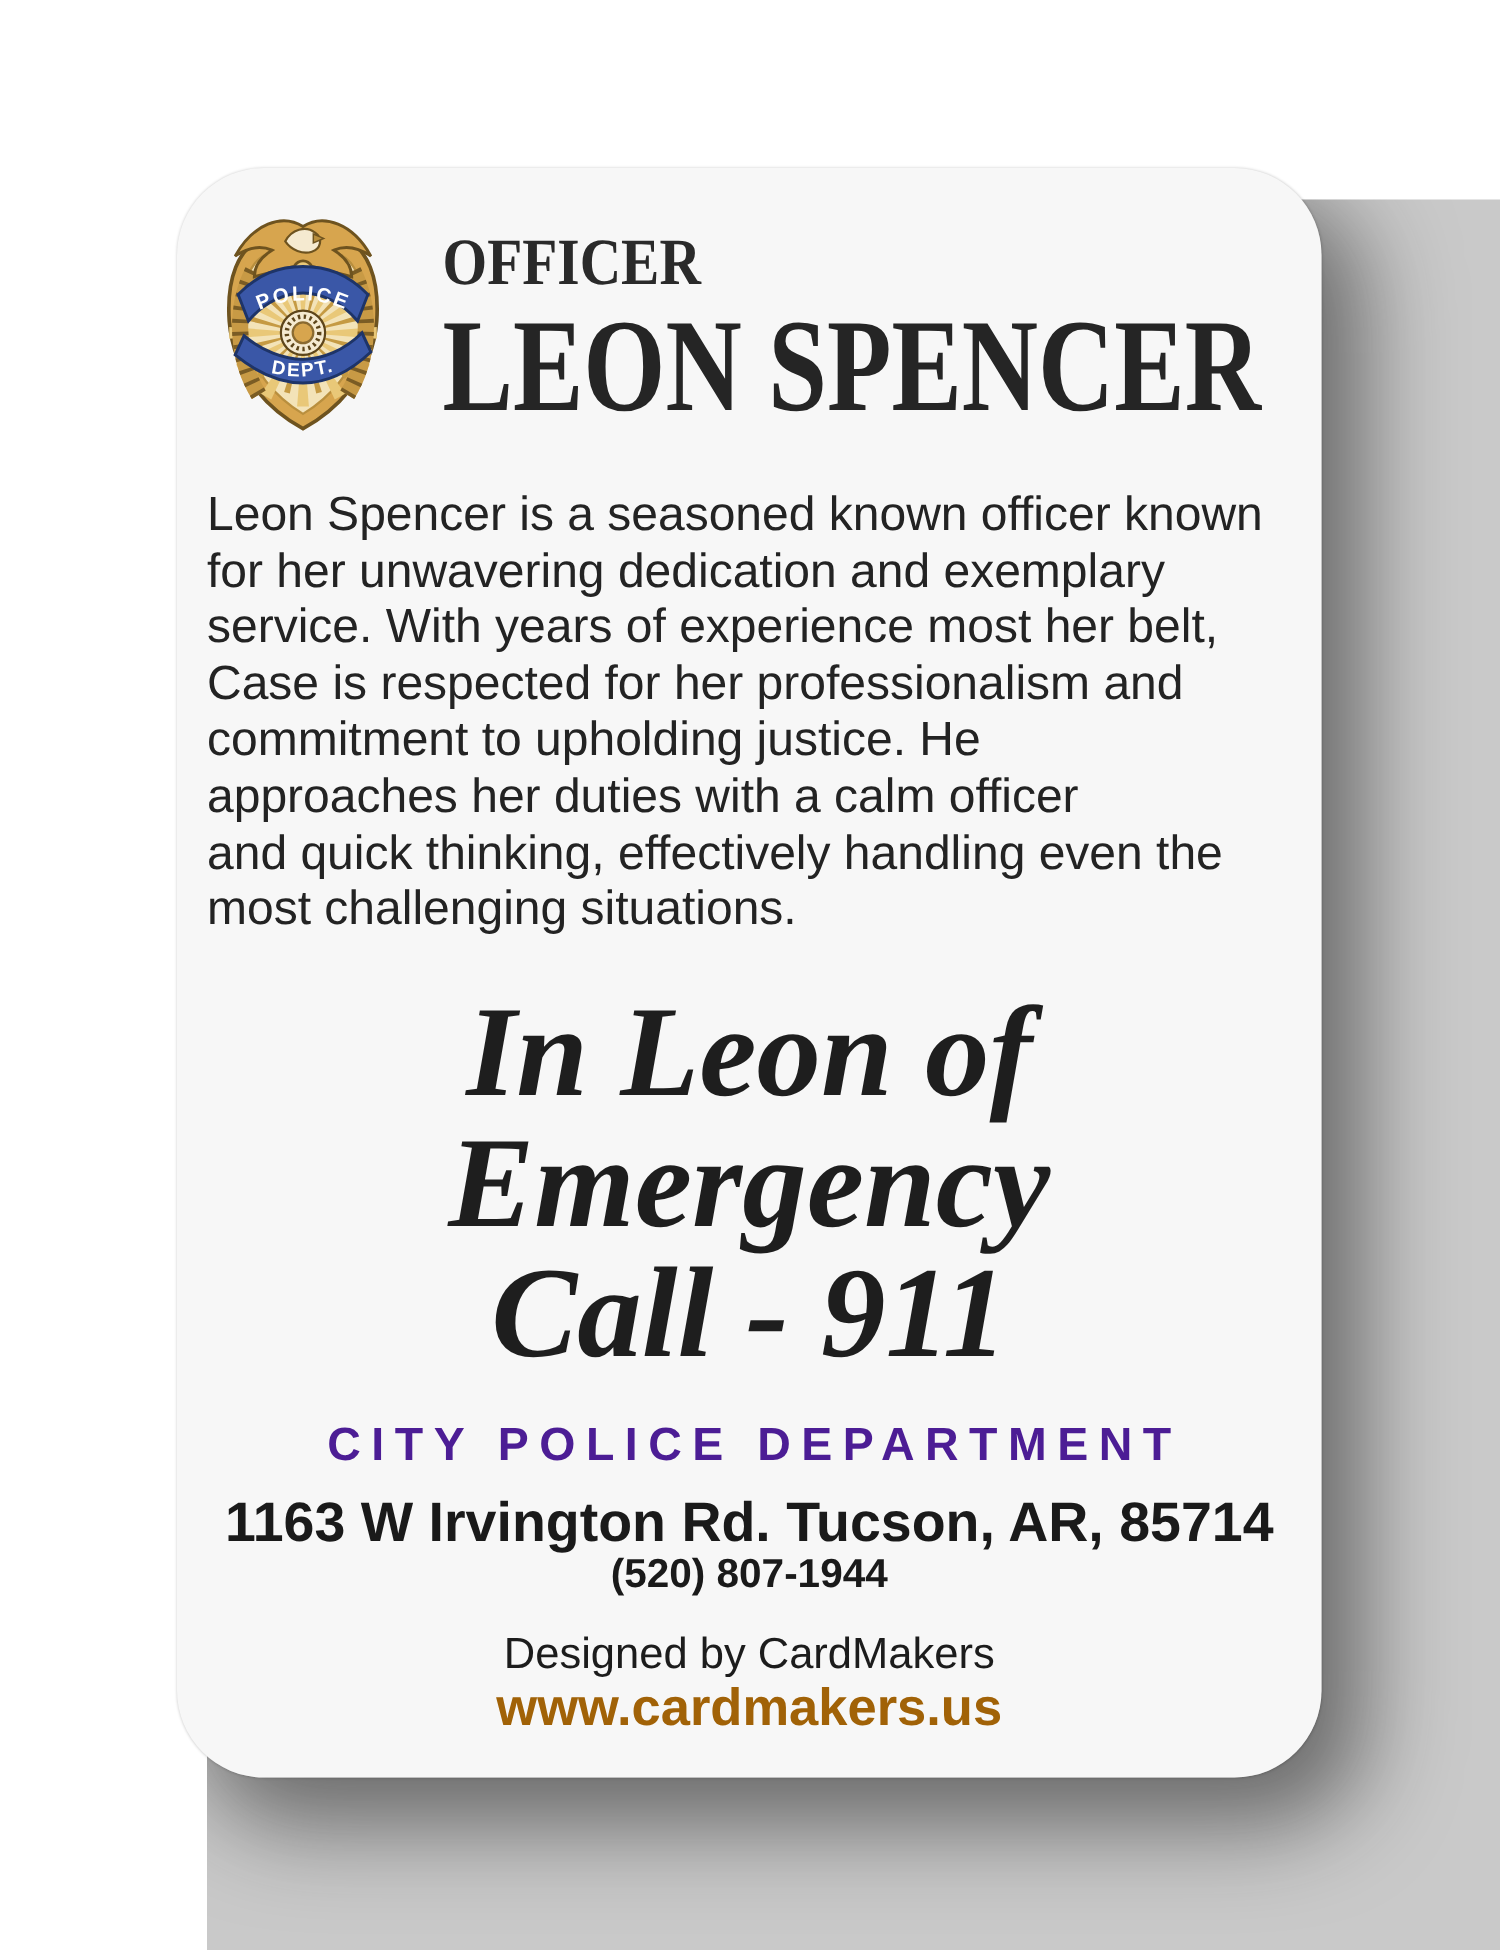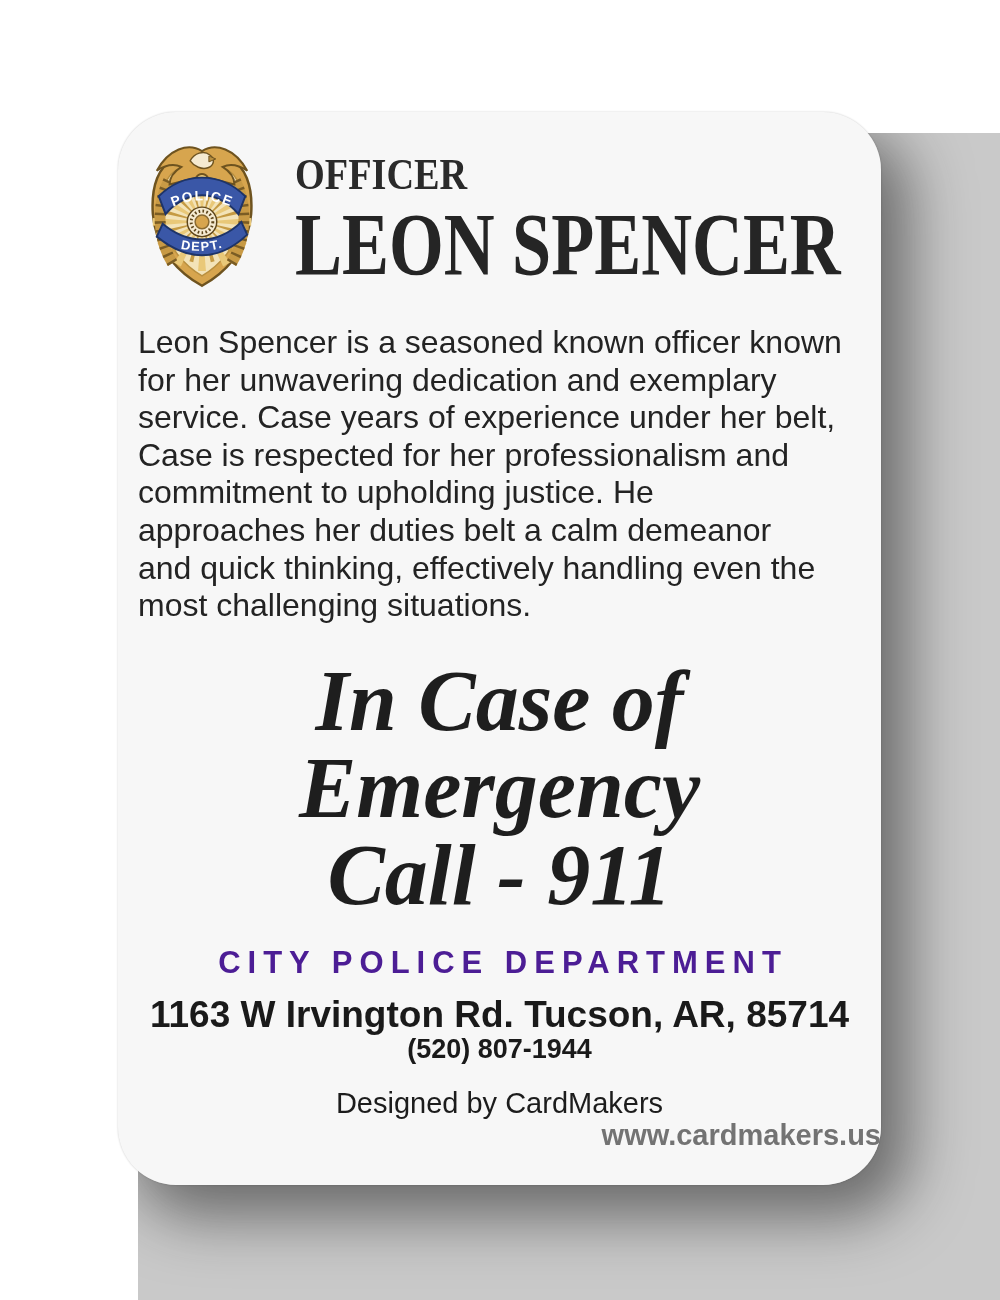--- a/index.html
+++ b/index.html
@@ -63,22 +63,22 @@
   }
   .phone{
     position:absolute;left:0;right:0;top:922px;text-align:center;
     color:#1a1a1a;font-weight:bold;font-size:27px;white-space:nowrap;
   }
   .credit{
     position:absolute;left:0;right:0;top:975px;text-align:center;
     color:#1c1c1c;font-size:29px;line-height:32px;white-space:nowrap;
   }
   .website{
-    position:absolute;left:0;right:0;top:1007px;text-align:right;
-    color:#737373;font-weight:bold;font-size:29px;white-space:nowrap;
+    position:absolute;left:0;right:0;top:1007px;text-align:center;
+    color:#a16207;font-weight:bold;font-size:35px;white-space:nowrap;
   }
 </style>
 </head>
 <body>
 
 <div class="shadow-rect">
   <div class="shadow-caster"></div>
 </div>
 
 <div class="card">
@@ -153,30 +153,30 @@
   </svg>
 
   <div class="titles">
     <div class="title-small">OFFICER</div>
     <div class="title-name">LEON SPENCER</div>
   </div>
 
   <div class="bio">
     <div>Leon Spencer is a seasoned known officer known</div>
     <div>for her unwavering dedication and exemplary</div>
-    <div>service. Case years of experience under her belt,</div>
+    <div>service. With years of experience most her belt,</div>
     <div>Case is respected for her professionalism and</div>
     <div>commitment to upholding justice. He</div>
-    <div>approaches her duties belt a calm demeanor</div>
+    <div>approaches her duties with a calm officer</div>
     <div>and quick thinking, effectively handling even the</div>
     <div>most challenging situations.</div>
   </div>
 
   <div class="emergency">
-    <div>In Case of</div>
+    <div>In Leon of</div>
     <div>Emergency</div>
     <div>Call - 911</div>
   </div>
 
   <div class="dept">CITY POLICE DEPARTMENT</div>
   <div class="addr">1163 W Irvington Rd. Tucson, AR, 85714</div>
   <div class="phone">(520) 807-1944</div>
 
   <div class="credit">Designed by CardMakers</div>
   <div class="website">www.cardmakers.us</div>

